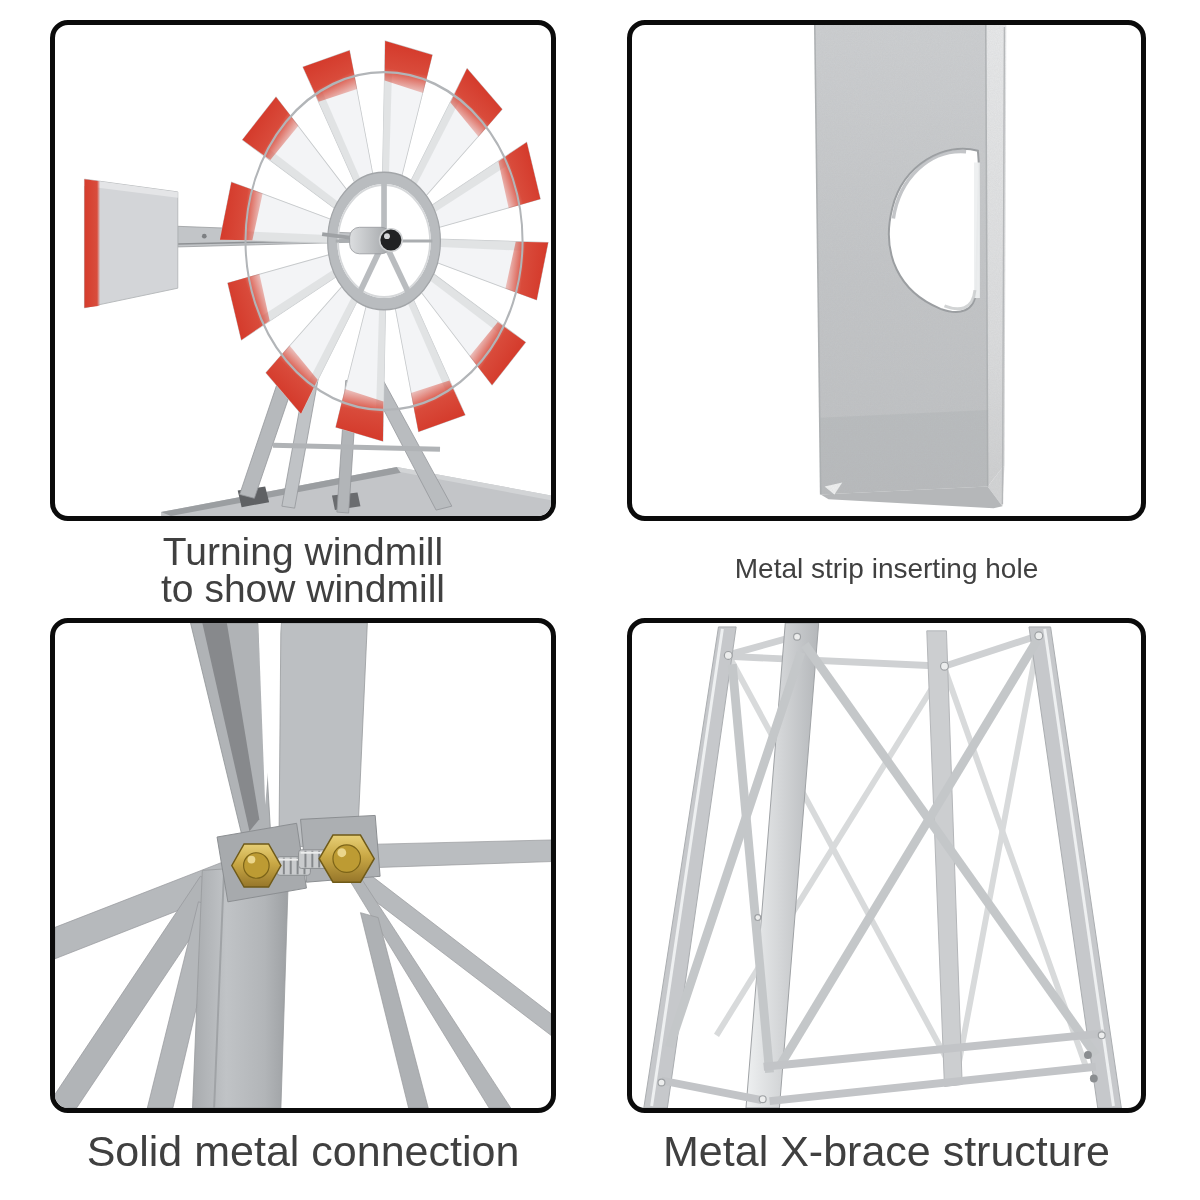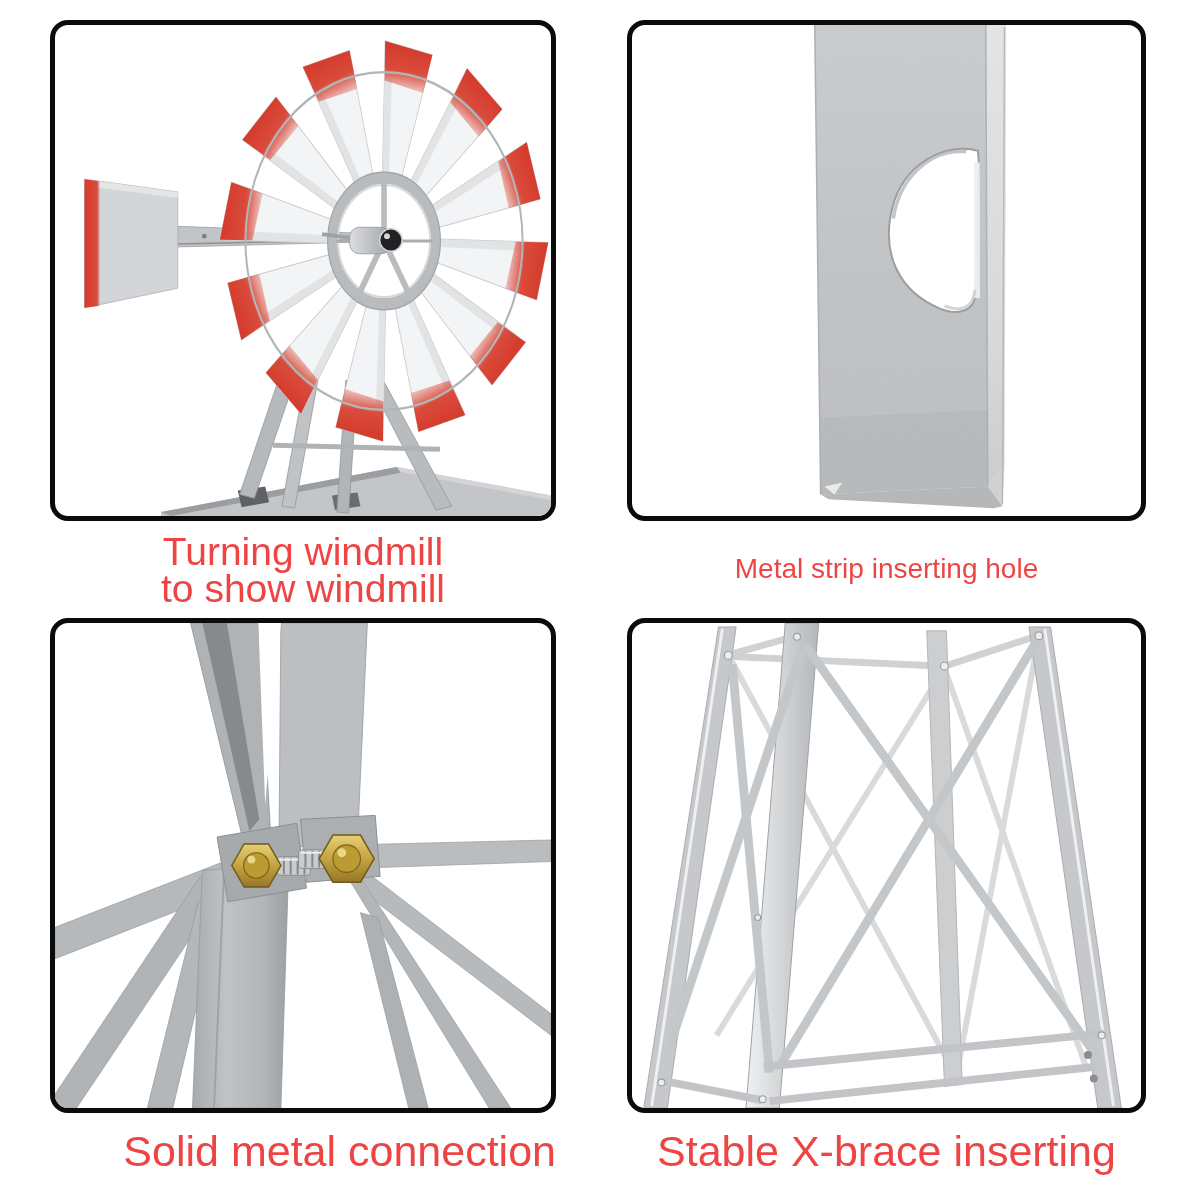--- a/index.html
+++ b/index.html
@@ -1,31 +1,31 @@
 <!DOCTYPE html>
 <html><head>
 <meta charset="utf-8">
 <style>
   html,body{margin:0;padding:0;background:#ffffff;}
   #canvas{position:relative;width:1200px;height:1200px;background:#ffffff;overflow:hidden;
           font-family:"Liberation Sans", sans-serif;}
   .panel{position:absolute;background:#ffffff;border:5px solid #0b0b0b;border-radius:18px;
          overflow:hidden;box-sizing:border-box;}
   .panel svg{display:block;width:100%;height:100%;}
-  .caption{position:absolute;text-align:center;color:#ef4444;font-weight:400;
+  .caption{position:absolute;text-align:center;color:#404040;font-weight:400;
            letter-spacing:0px;}
   .cap-row1{font-size:39px;line-height:37px;}
   .cap-row2{font-size:43px;line-height:44px;}
   #p-tl{left:50px;top:20px;width:506px;height:501px;}
   #p-tr{left:627px;top:20px;width:519px;height:501px;}
   #p-bl{left:50px;top:618px;width:506px;height:495px;}
   #p-br{left:627px;top:618px;width:519px;height:495px;}
   #c1{left:50px;top:533px;width:506px;}
   #c2{left:627px;top:550px;width:519px;font-size:28px;}
-  #c3{left:50px;top:1129px;width:506px;text-align:right;}
+  #c3{left:50px;top:1129px;width:506px;}
   #c4{left:627px;top:1129px;width:519px;}
 </style>
 </head>
 <body>
 
 <div id="canvas">
 
   <div class="panel" id="p-tl">
     <svg viewBox="0 0 505 500" preserveAspectRatio="none">
       <defs>
@@ -298,16 +298,16 @@
     <div>Turning windmill</div>
     <div>to show windmill</div>
   </div>
   <div class="caption cap-row1" id="c2">
     <div>Metal strip inserting hole</div>
   </div>
   <div class="caption cap-row2" id="c3">
     <div>Solid metal connection</div>
   </div>
   <div class="caption cap-row2" id="c4">
-    <div>Stable X-brace inserting</div>
+    <div>Metal X-brace structure</div>
   </div>
 
 </div>
 
 </body></html>

